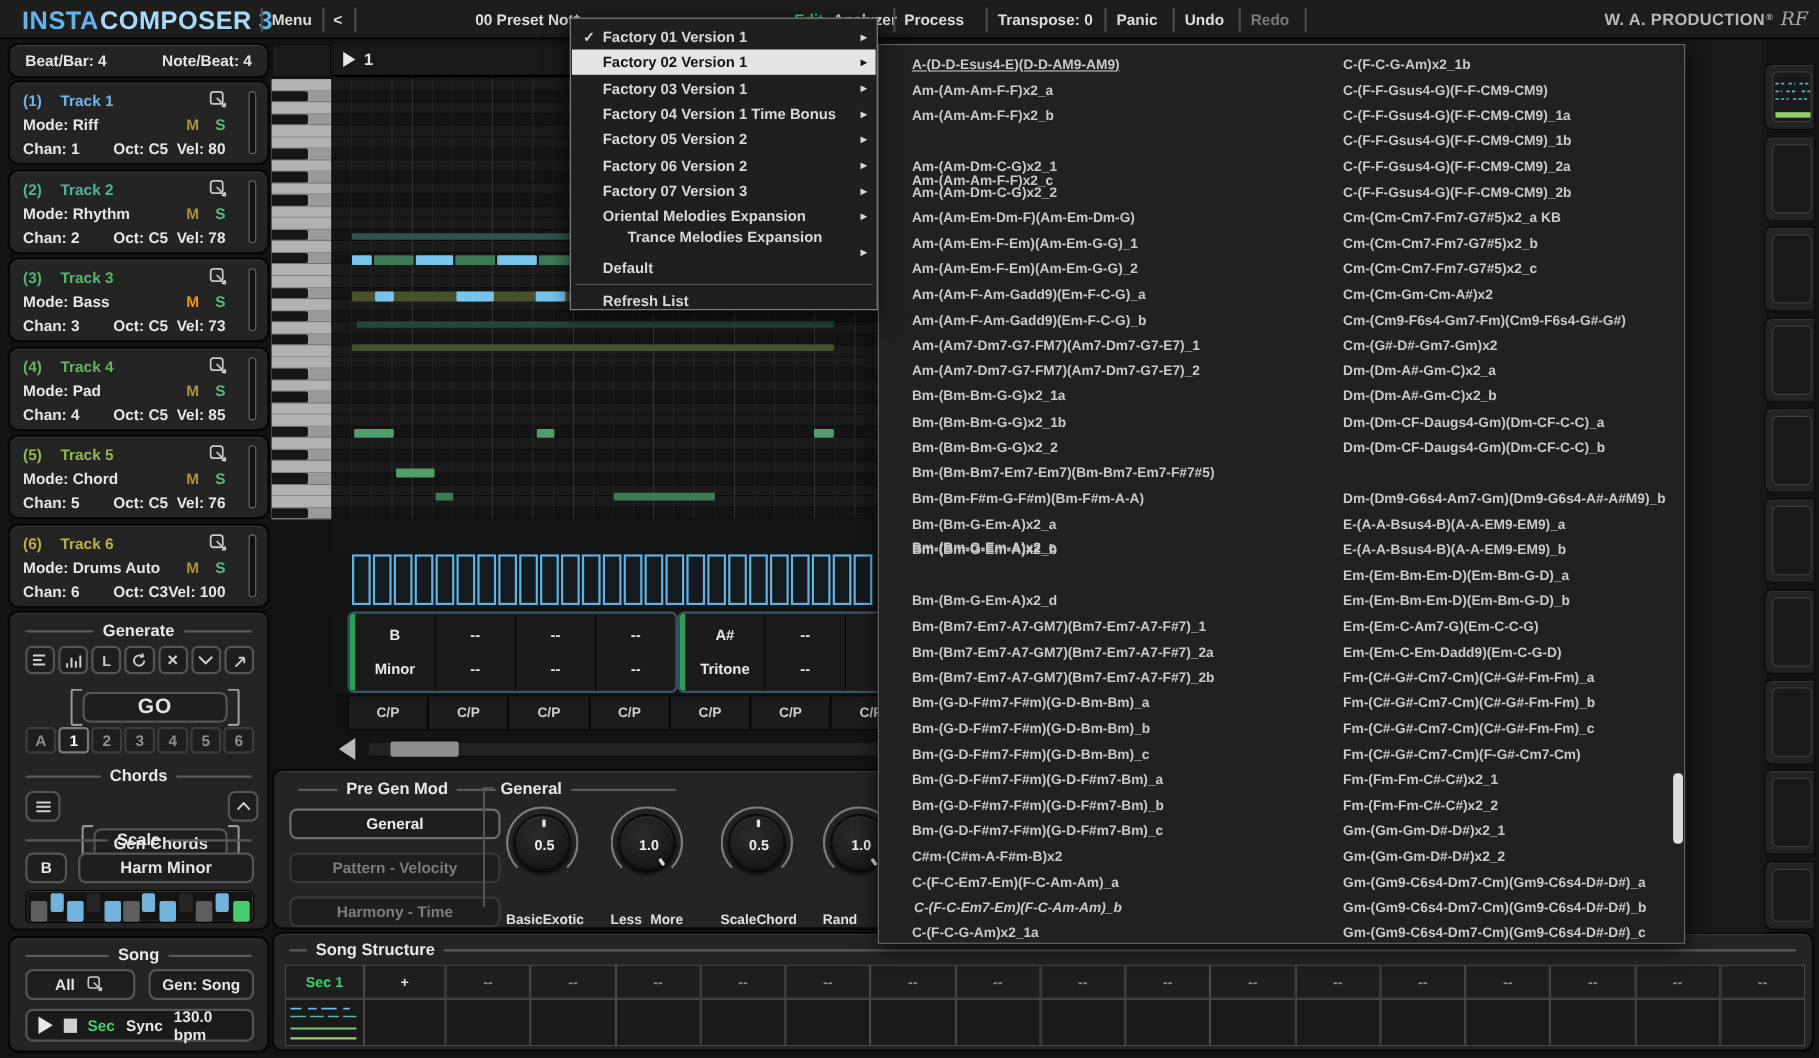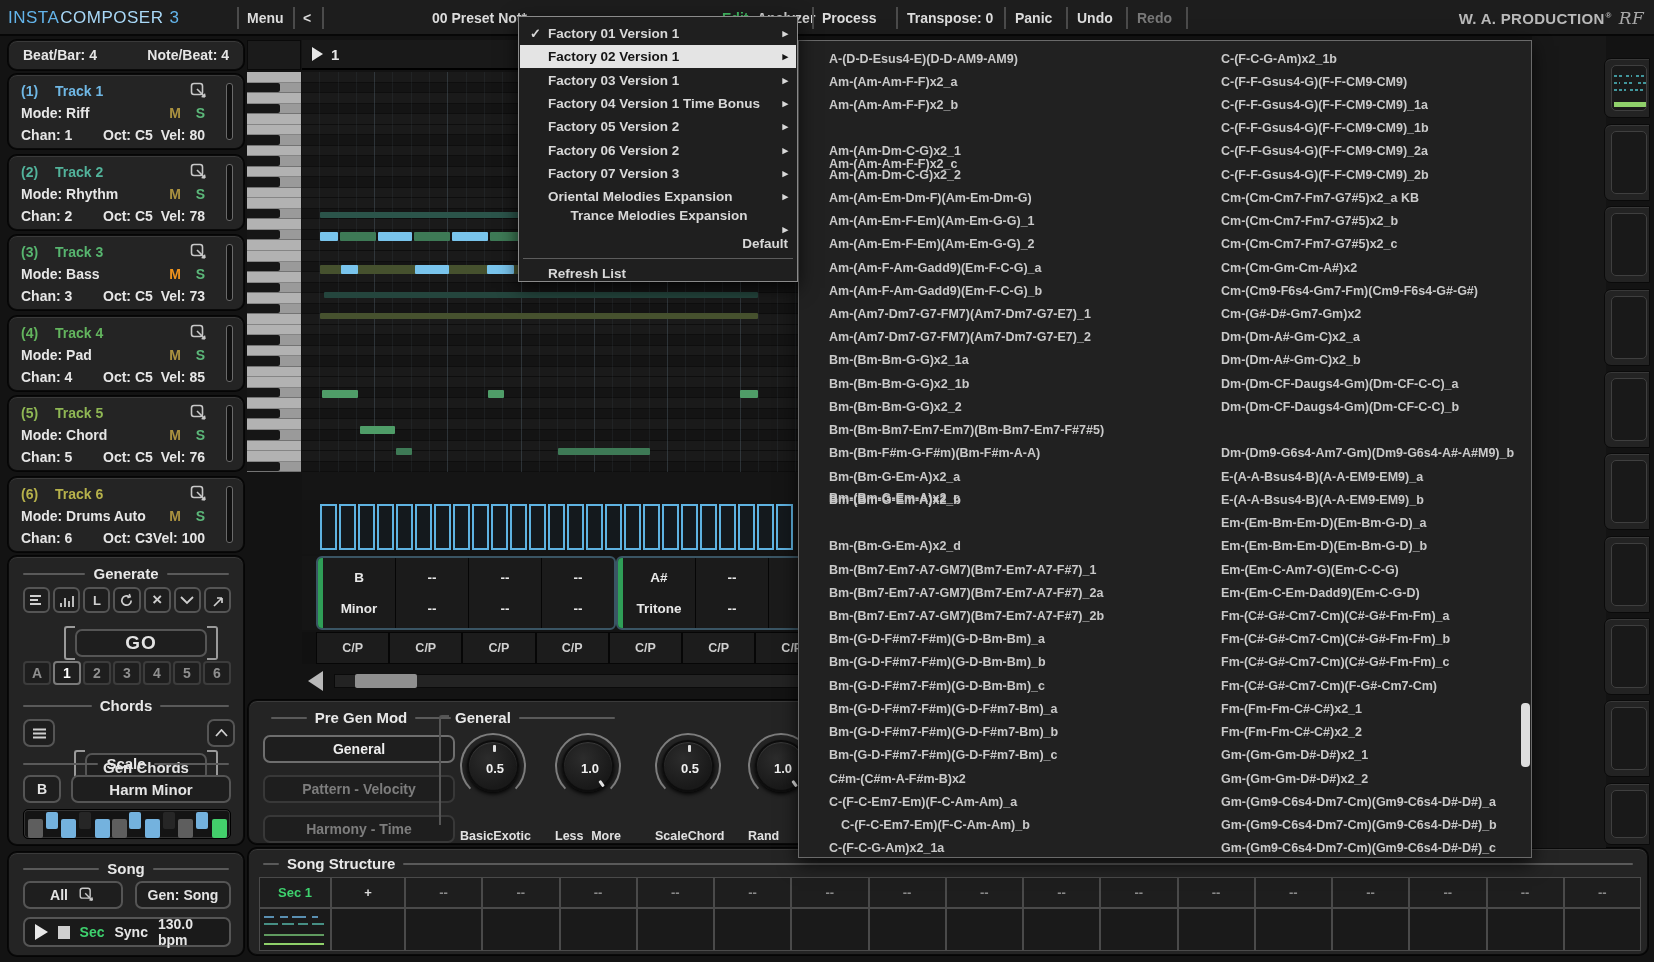--- a/index.html
+++ b/index.html
@@ -3,21 +3,21 @@
 <meta charset="utf-8">
 <style>
   *{margin:0;padding:0;box-sizing:border-box;font-family:"Liberation Sans",sans-serif;}
   html,body{background:#000;}
   .app{position:relative;width:1654px;height:962px;background:#131313;overflow:hidden;font-weight:700;color:#e6e6e6;}
 
   
   .topbar{position:absolute;left:0;top:0;width:1654px;height:36px;background:#1d1d1d;border-bottom:2px solid #070707;z-index:20;}
   .tb{position:absolute;top:0;height:36px;display:flex;align-items:center;font-size:14px;color:#dcdcdc;white-space:nowrap;}
   .tbsep{position:absolute;top:7px;width:2px;height:22px;background:#4b4b4b;}
-  .logo{left:8px;font-size:17px;letter-spacing:.5px;font-weight:400;}
+  .logo{left:20px;font-size:23px;letter-spacing:.5px;font-weight:700;}
   .logo .p1{color:#63b4ea;} .logo .p2{color:#a9d9f8;margin-left:1px;} .logo .p3{color:#63b4ea;margin-left:6px;}
   .brand{right:10px;left:auto;color:#b9b9b9;font-size:15px;letter-spacing:.3px;}
   .brand sup{font-size:8px;margin:0 2px 6px 1px;}
   .brand .rf{font-family:"DejaVu Serif",serif;font-style:italic;font-weight:400;font-size:17px;color:#a8a8a8;margin-left:5px;}
   .green{color:#46c468;}
   .dimtxt{color:#787878;}
 
   
   .card{position:absolute;background:#242424;border:1px solid #0a0a0a;border-radius:9px;box-shadow:inset 0 1px 0 #3a3a3a, 0 0 0 1px #050505;}
   .hdr{display:flex;align-items:center;gap:8px;color:#e8e8e8;font-size:15px;}
@@ -846,34 +846,34 @@
       <div class="pitem" style="top: 168.1px;">
         <div class="chk"></div>
         <div style="position: relative;">Oriental Melodies Expansion</div>
         <div class="arr">▸</div>
       </div>
       <div class="pitem" style="top: 191.4px; flex-direction: column;">
         <div class="chk"></div>
         <div style="position: relative;">Trance Melodies Expansion</div>
         <div class="arr">▸</div>
       </div>
-      <div class="pitem" style="top: 214.7px; justify-content: flex-end;">
+      <div class="pitem" style="top: 214.7px;">
         <div class="chk"></div>
         <div style="position: relative;">Default</div>
       </div>
       <div class="psep" style="top: 241px;"></div>
       <div class="pitem" style="top: 245px;">
         <div class="chk"></div>
         <div style="position: relative;">Refresh List</div>
       </div>
     </div>
 
   <div class="submenu" id="submenu">
     <div class="smscroll"></div>
-  <div class="smitem" style="left: 30px; top: 6px;">A-(D-D-Esus4-E)(D-D-AM9-AM9)</div>
+  <div class="smitem" style="left: 30px; top: 6px; text-decoration: underline;">A-(D-D-Esus4-E)(D-D-AM9-AM9)</div>
       <div class="smitem" style="left: 30px; top: 29.23px;">Am-(Am-Am-F-F)x2_a</div>
       <div class="smitem" style="left: 30px; top: 52.46px;">Am-(Am-Am-F-F)x2_b</div>
       <div class="smitem" style="left: 30px; top: 75.69px; margin-top: 36px;">Am-(Am-Am-F-F)x2_c</div>
       <div class="smitem" style="left: 30px; top: 98.92px;">Am-(Am-Dm-C-G)x2_1</div>
       <div class="smitem" style="left: 30px; top: 122.15px;">Am-(Am-Dm-C-G)x2_2</div>
       <div class="smitem" style="left: 30px; top: 145.38px;">Am-(Am-Em-Dm-F)(Am-Em-Dm-G)</div>
       <div class="smitem" style="left: 30px; top: 168.61px;">Am-(Am-Em-F-Em)(Am-Em-G-G)_1</div>
       <div class="smitem" style="left: 30px; top: 191.84px;">Am-(Am-Em-F-Em)(Am-Em-G-G)_2</div>
       <div class="smitem" style="left: 30px; top: 215.07px;">Am-(Am-F-Am-Gadd9)(Em-F-C-G)_a</div>
       <div class="smitem" style="left: 30px; top: 238.3px;">Am-(Am-F-Am-Gadd9)(Em-F-C-G)_b</div>
@@ -892,21 +892,21 @@
       <div class="smitem" style="left: 30px; top: 540.29px;">Bm-(Bm7-Em7-A7-GM7)(Bm7-Em7-A7-F#7)_2a</div>
       <div class="smitem" style="left: 30px; top: 563.52px;">Bm-(Bm7-Em7-A7-GM7)(Bm7-Em7-A7-F#7)_2b</div>
       <div class="smitem" style="left: 30px; top: 586.75px;">Bm-(G-D-F#m7-F#m)(G-D-Bm-Bm)_a</div>
       <div class="smitem" style="left: 30px; top: 609.98px;">Bm-(G-D-F#m7-F#m)(G-D-Bm-Bm)_b</div>
       <div class="smitem" style="left: 30px; top: 633.21px;">Bm-(G-D-F#m7-F#m)(G-D-Bm-Bm)_c</div>
       <div class="smitem" style="left: 30px; top: 656.44px;">Bm-(G-D-F#m7-F#m)(G-D-F#m7-Bm)_a</div>
       <div class="smitem" style="left: 30px; top: 679.67px;">Bm-(G-D-F#m7-F#m)(G-D-F#m7-Bm)_b</div>
       <div class="smitem" style="left: 30px; top: 702.9px;">Bm-(G-D-F#m7-F#m)(G-D-F#m7-Bm)_c</div>
       <div class="smitem" style="left: 30px; top: 726.13px;">C#m-(C#m-A-F#m-B)x2</div>
       <div class="smitem" style="left: 30px; top: 749.36px;">C-(F-C-Em7-Em)(F-C-Am-Am)_a</div>
-      <div class="smitem" style="left: 42px; top: 772.59px;">C-(F-C-Em7-Em)(F-C-Am-Am)_b</div>
+      <div class="smitem" style="left: 32px; top: 772.59px; font-style: italic;">C-(F-C-Em7-Em)(F-C-Am-Am)_b</div>
       <div class="smitem" style="left: 30px; top: 795.82px;">C-(F-C-G-Am)x2_1a</div>
       <div class="smitem" style="left: 422px; top: 6px;">C-(F-C-G-Am)x2_1b</div>
       <div class="smitem" style="left: 422px; top: 29.23px;">C-(F-F-Gsus4-G)(F-F-CM9-CM9)</div>
       <div class="smitem" style="left: 422px; top: 52.46px;">C-(F-F-Gsus4-G)(F-F-CM9-CM9)_1a</div>
       <div class="smitem" style="left: 422px; top: 75.69px;">C-(F-F-Gsus4-G)(F-F-CM9-CM9)_1b</div>
       <div class="smitem" style="left: 422px; top: 98.92px;">C-(F-F-Gsus4-G)(F-F-CM9-CM9)_2a</div>
       <div class="smitem" style="left: 422px; top: 122.15px;">C-(F-F-Gsus4-G)(F-F-CM9-CM9)_2b</div>
       <div class="smitem" style="left: 422px; top: 145.38px;">Cm-(Cm-Cm7-Fm7-G7#5)x2_a KB</div>
       <div class="smitem" style="left: 422px; top: 168.61px;">Cm-(Cm-Cm7-Fm7-G7#5)x2_b</div>
       <div class="smitem" style="left: 422px; top: 191.84px;">Cm-(Cm-Cm7-Fm7-G7#5)x2_c</div>

